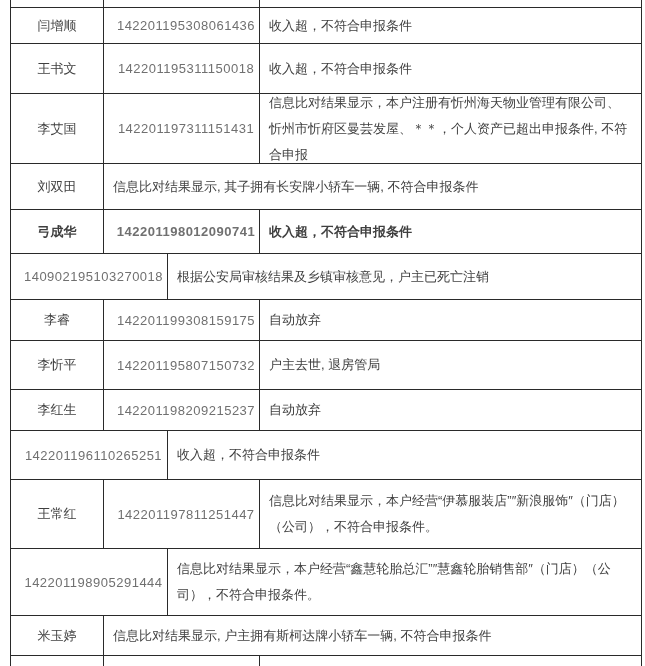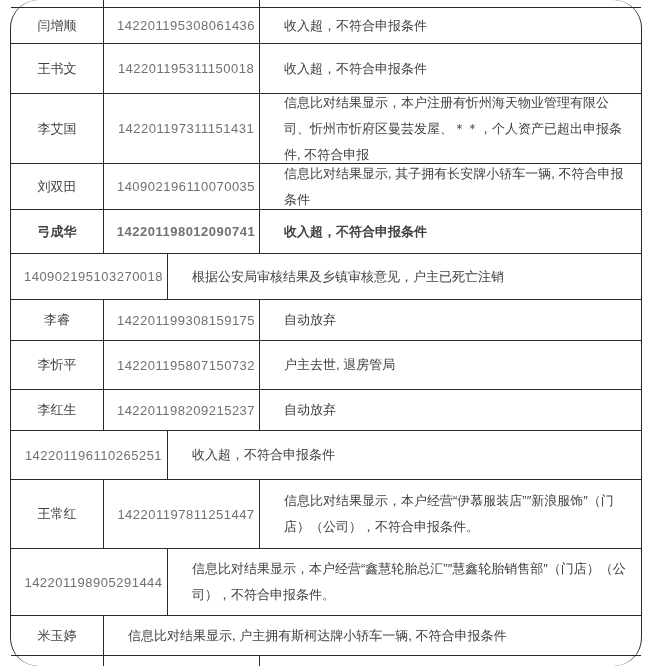--- a/index.html
+++ b/index.html
@@ -12,21 +12,20 @@
     font-family: "Liberation Sans", sans-serif;
   }
   .table {
     position: absolute;
     left: 10px;
     top: 0;
     width: 632px;
     border-left: 1px solid #2a2a2a;
     border-right: 1px solid #2a2a2a;
     box-sizing: border-box;
-    border-radius: 28px;
   }
   .row {
     display: flex;
     box-sizing: border-box;
     border-top: 1px solid #2a2a2a;
   }
   .row.partial-top { border-top: none; height: 7px; }
   .row.partial-bottom { height: 11px; }
   .cell {
     box-sizing: border-box;
@@ -48,21 +47,21 @@
     justify-content: center;
     font-size: 13px;
     letter-spacing: 0.5px;
     color: #707070;
     padding-left: 9px;
   }
   .cell.reason {
     flex: 1;
     display: flex;
     align-items: center;
-    padding: 0 12px 0 24px;
+    padding: 0 12px 0 9px;
     font-size: 13px;
     line-height: 26px;
     color: #3f3f3f;
   }
   .cell.reason span { display: block; }
 </style>
 </head>
 <body>
 
 <div class="page">
@@ -88,21 +87,20 @@
   </div>
       <div class="row" style="height: 70px;">
     <div class="cell name">李艾国</div>
     <div class="cell idnum">142201197311151431</div>
     <div class="cell reason">
       <span>信息比对结果显示，本户注册有忻州海天物业管理有限公司、忻州市忻府区曼芸发屋、＊＊，个人资产已超出申报条件, 不符合申报</span>
     </div>
   </div>
       <div class="row" style="height: 46px;">
     <div class="cell name">刘双田</div>
-    <div class="cell idnum">140902196110070035</div>
     <div class="cell reason">
       <span>信息比对结果显示, 其子拥有长安牌小轿车一辆, 不符合申报条件</span>
     </div>
   </div>
       <div class="row" style="height: 44px; font-weight: bold;">
     <div class="cell name">弓成华</div>
     <div class="cell idnum">142201198012090741</div>
     <div class="cell reason">
       <span>收入超，不符合申报条件</span>
     </div>

